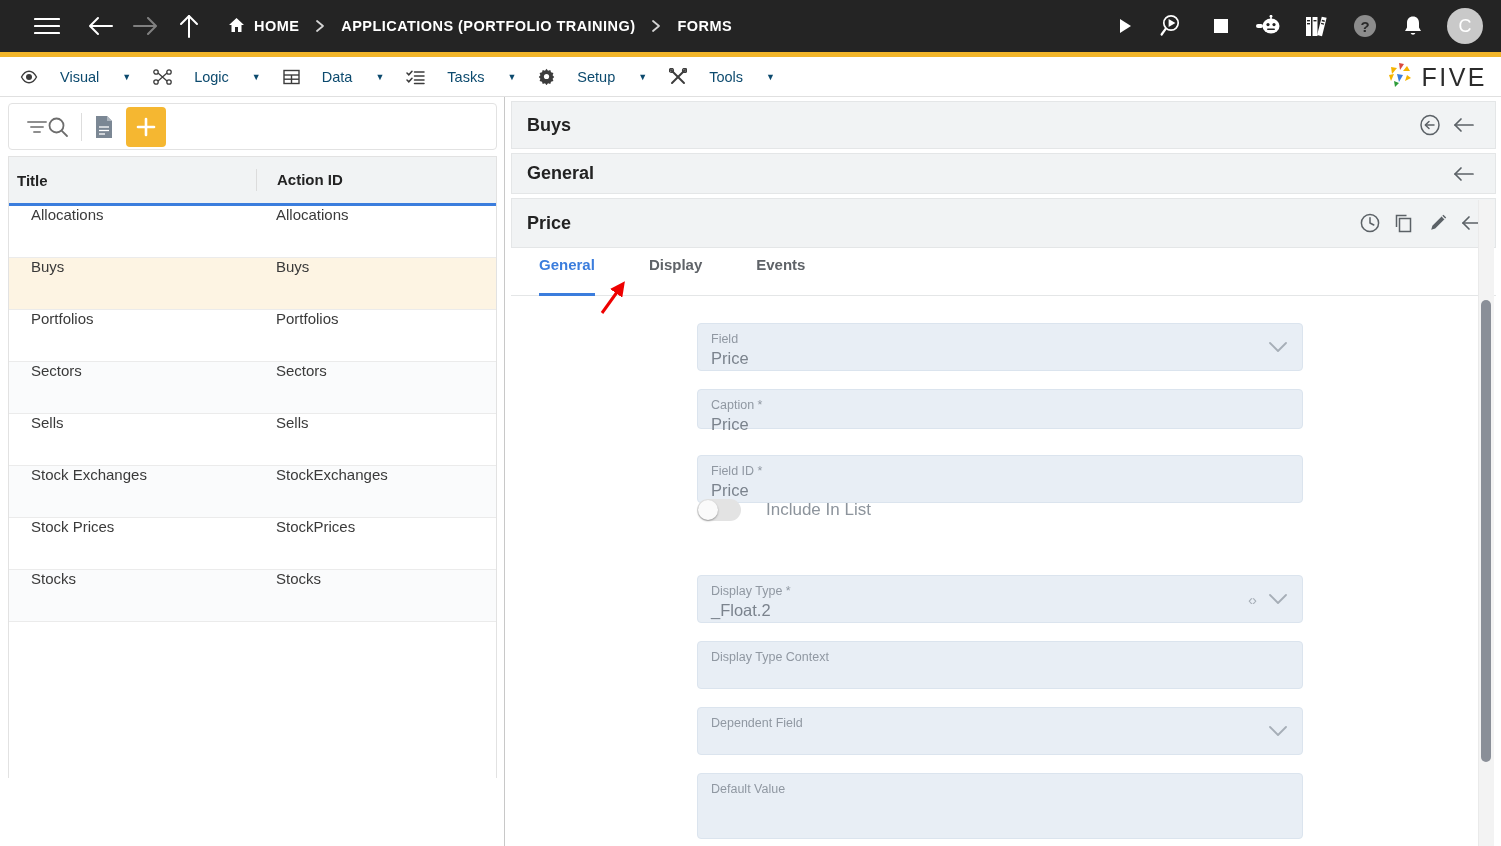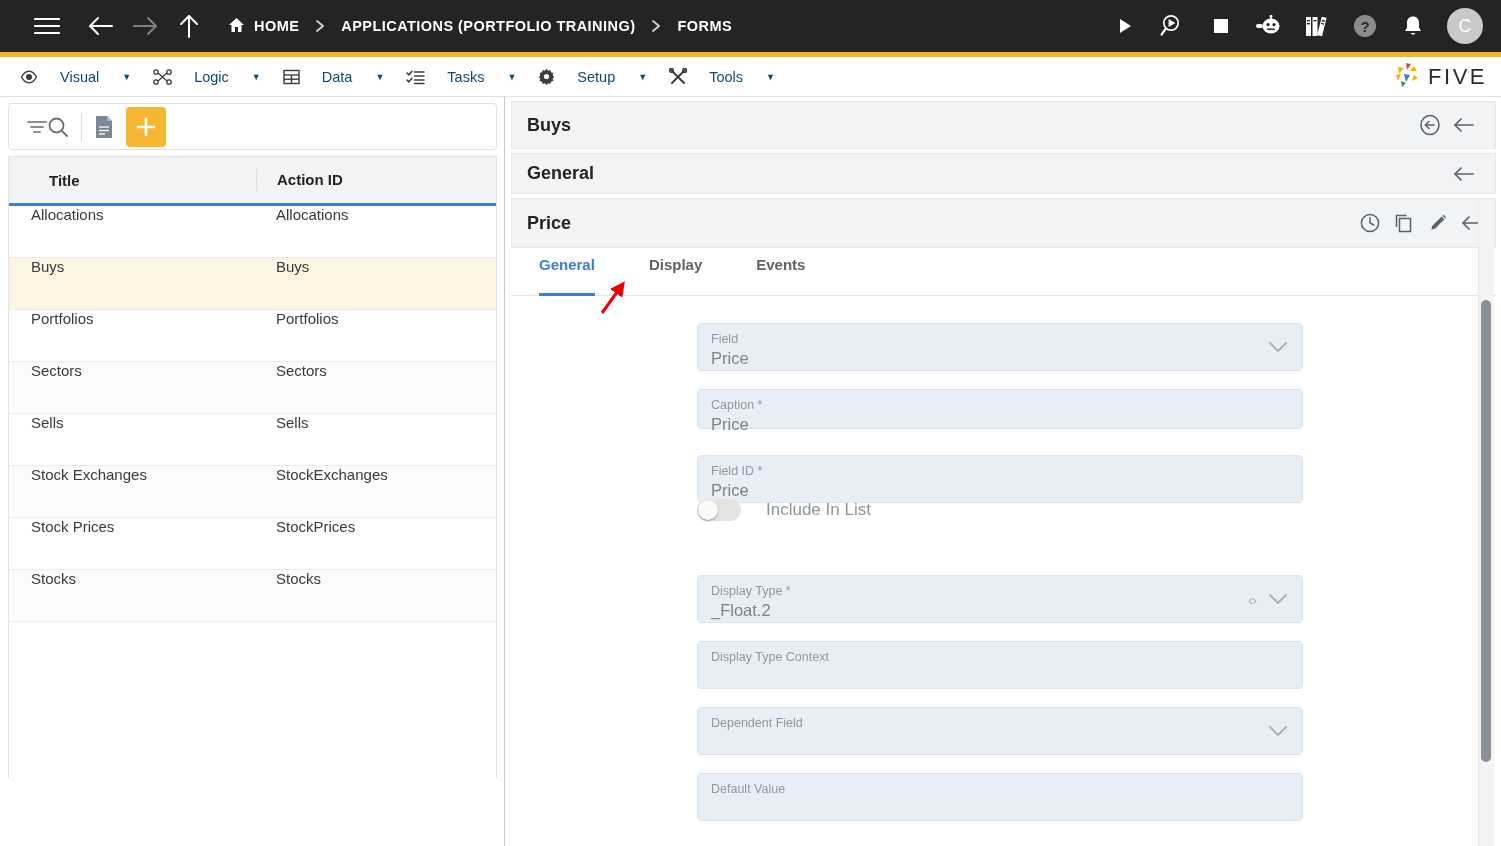--- a/index.html
+++ b/index.html
@@ -64,21 +64,21 @@
   }
   .menu-item:first-child { margin-left: 20px; }
   .menu-item .caret { font-size: 9px; margin-left: 1px; }
   .menu-ico { display: flex; align-items: center; color: #3c3c3c; }
 
   #brand {
     position: absolute; right: 14px; top: 0; height: 40px;
     display: flex; align-items: center; gap: 6px;
   }
   #brand-text {
-    font-size: 22px; letter-spacing: 2.5px; color: #2b2b2b;
+    font-size: 25px; letter-spacing: 2.5px; color: #2b2b2b;
     font-family: "Liberation Sans", sans-serif; font-weight: 400;
   }
 
   
   #leftpanel {
     position: absolute; left: 0; top: 97px; width: 505px; height: 749px;
     background: #ffffff; border-right: 1px solid #c8c8c8;
   }
   #searchbar {
     position: absolute; left: 8px; top: 6px; width: 489px; height: 47px;
@@ -107,21 +107,21 @@
     overflow: hidden;
   }
   #grid-head {
     height: 49px; background: #f1f3f4;
     display: flex; align-items: center;
     border-bottom: 3px solid #3b7ddd;
   }
   .gh {
     font-size: 15px; font-weight: 700; color: #232323;
   }
-  .gh.c1 { width: 247px; padding-left: 40px; }
+  .gh.c1 { width: 247px; padding-left: 8px; }
   .gh.c2 { flex: 1; padding-left: 20px; border-left: 1px solid #dcdcdc; height: 22px; line-height: 22px; }
   .grow {
     height: 52px; display: flex; align-items: flex-start;
     border-bottom: 1px solid #ebebeb; background: #ffffff;
     font-size: 15px; color: #3a3a3a;
   }
   .grow.alt { background: #fafbfc; }
   .grow.sel { background: #fdf4e3; }
   .gc1 { width: 247px; padding-left: 22px; }
   .gc2 { flex: 1; padding-left: 20px; }
@@ -642,21 +642,21 @@
           <span class="flabel">Display Type Context</span>
         </div>
         <div class="field" style="top: 410px; height: 48px;">
           <span class="flabel">Dependent Field</span>
           <span class="fchev">
             <svg width="20" height="12" viewBox="0 0 20 12">
               <polyline points="2,2 10,10 18,2" fill="none" stroke="#a6aeb7" stroke-width="1.8" stroke-linecap="round" stroke-linejoin="round"></polyline>
             </svg>
           </span>
         </div>
-        <div class="field" style="top: 476px; height: 48px;">
+        <div class="field" style="top: 476px; height: 66px;">
           <span class="flabel">Default Value</span>
         </div>
       </div>
 
     <div id="toggle-row">
       <div id="toggle-sw"></div>
       <span id="toggle-label">Include In List</span>
     </div>
   </div>
 </div>

